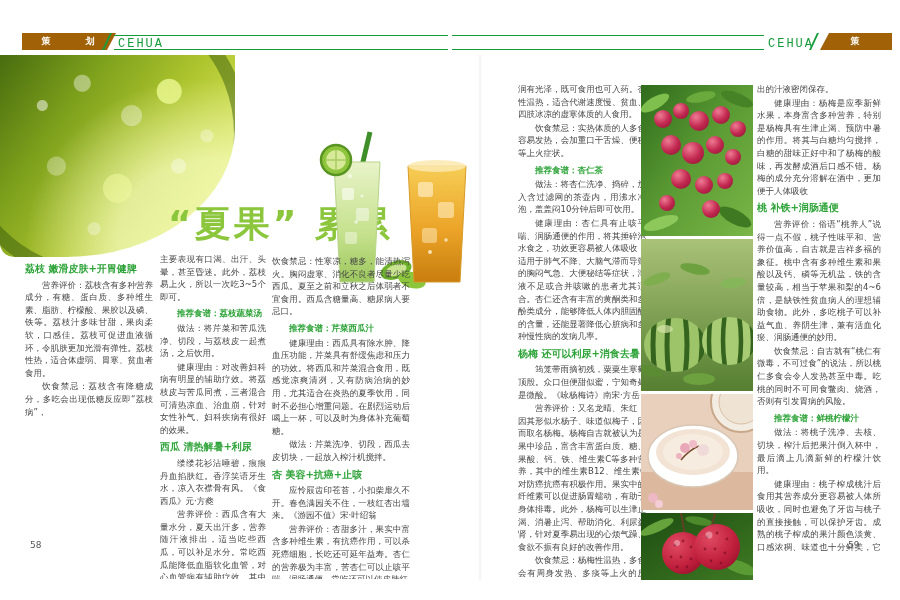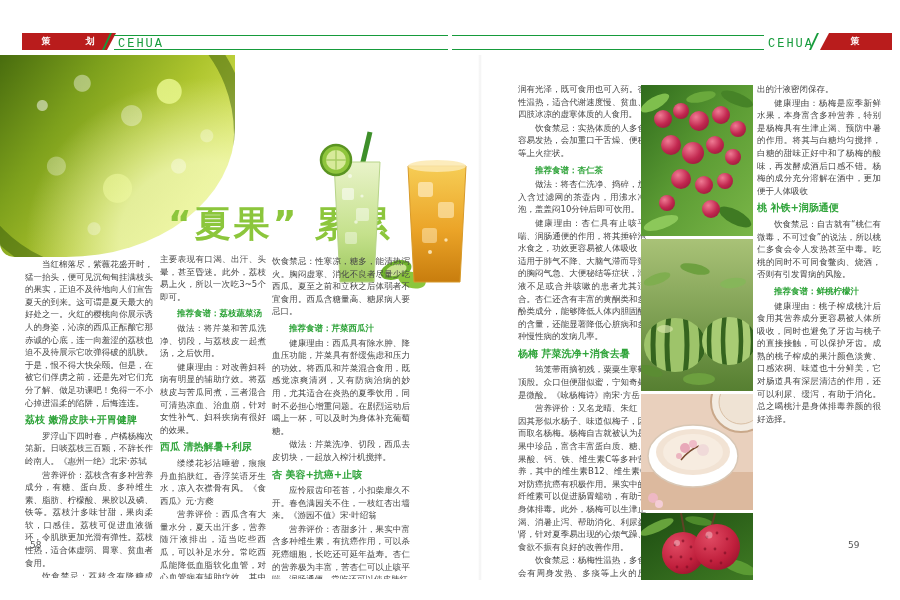--- a/index.html
+++ b/index.html
@@ -5,21 +5,21 @@
   html,body{margin:0;padding:0;}
   body{
     width:900px;height:600px;position:relative;overflow:hidden;
     background:#ffffff;
     font-family:"DejaVu Sans",sans-serif;
   }
   .abs{position:absolute;}
 
   
   .hdr-bar{
-    position:absolute;top:33px;height:17px;background:#b91c1c;color:#fff;
+    position:absolute;top:33px;height:17px;background:#a16207;color:#fff;
     font-size:9px;font-weight:bold;line-height:17px;text-align:center;
   }
   #hdr-bar-left{left:22px;width:80px;letter-spacing:16px;padding-left:14px;
     clip-path:polygon(0 0,100% 0,calc(100% - 9px) 100%,0 100%);}
   #hdr-bar-right{left:820px;width:60px;letter-spacing:14px;padding-left:12px;
     clip-path:polygon(9px 0,100% 0,100% 100%,0 100%);}
   .hdr-divider{position:absolute;top:33px;width:2px;height:17px;background:#169b3b;transform:skewX(-25deg);}
   #hdr-div-left{left:106px;}
   #hdr-div-right{left:813px;}
   .hdr-en{
@@ -149,23 +149,21 @@
     <ellipse cx="125" cy="36" rx="29" ry="6" fill="#fbe9b0" opacity="0.85"></ellipse>
     <rect x="106" y="52" width="15" height="15" rx="3" fill="#ffedc2" opacity="0.7"></rect>
     <rect x="126" y="72" width="16" height="16" rx="3" fill="#ffedc2" opacity="0.6"></rect>
     <rect x="110" y="98" width="15" height="15" rx="3" fill="#ffedc2" opacity="0.5"></rect>
     <circle cx="118" cy="122" r="2" fill="#fff3d0" opacity="0.8"></circle>
     <circle cx="134" cy="110" r="1.7" fill="#fff3d0" opacity="0.8"></circle>
   </svg>
 </div>
 
 <div class="col" id="l-col1">
-    <p class="t-p">当红棉落尽，紫薇花盛开时，猛一抬头，便可见沉甸甸挂满枝头的果实，正迫不及待地向人们宣告夏天的到来。这可谓是夏天最大的好处之一。火红的樱桃向你展示诱人的身姿，沁凉的西瓜正酝酿它那赤诚的心底，连一向羞涩的荔枝也迫不及待展示它吹弹得破的肌肤。于是，恨不得大快朵颐。但是，在被它们俘虏之前，还是先对它们充分了解、做足功课吧！免得一不小心掉进温柔的陷阱，后悔连连。</p>
     <p class="t-h">荔枝 嫩滑皮肤+开胃健脾</p>
-    <p class="t-p">罗浮山下四时春，卢橘杨梅次第新。日啖荔枝三百颗，不辞长作岭南人。《惠州一绝》北宋·苏轼</p>
     <p class="t-p">营养评价：荔枝含有多种营养成分，有糖、蛋白质、多种维生素、脂肪、柠檬酸、果胶以及磷、铁等。荔枝汁多味甘甜，果肉柔软，口感佳。荔枝可促进血液循环，令肌肤更加光滑有弹性。荔枝性热，适合体虚弱、胃寒、贫血者食用。</p>
     <p class="t-p">饮食禁忌：荔枝含有降糖成分，多吃会出现低糖反应即“荔枝病”，</p>
   </div>
 <div class="col" id="l-col2">
     <p class="t-flush">主要表现有口渴、出汗、头晕，甚至昏迷。此外，荔枝易上火，所以一次吃3~5个即可。</p>
     <p class="t-sub">推荐食谱：荔枝蔬菜汤</p>
     <p class="t-p">做法：将芹菜和苦瓜洗净、切段，与荔枝皮一起煮汤，之后饮用。</p>
     <p class="t-p">健康理由：对改善妇科病有明显的辅助疗效。将荔枝皮与苦瓜同煮，三者混合可清热凉血、治血崩，针对女性补气、妇科疾病有很好的效果。</p>
     <p class="t-h">西瓜 清热解暑+利尿</p>
     <p class="t-p">缕缕花衫沾唾碧，痕痕丹血掐肤红。香浮笑语牙生水，凉入衣襟骨有风。《食西瓜》元·方夔</p>
@@ -182,21 +180,21 @@
   </div>
 
 <div class="page-num" id="pn-left">58</div>
 
 <div class="col" id="r-col1">
     <p class="t-flush">润有光泽，既可食用也可入药。杏性温热，适合代谢速度慢、贫血、四肢冰凉的虚寒体质的人食用。</p>
     <p class="t-p">饮食禁忌：实热体质的人多食容易发热，会加重口干舌燥、便秘等上火症状。</p>
     <p class="t-sub">推荐食谱：杏仁茶</p>
     <p class="t-p">做法：将杏仁洗净、捣碎，放入含过滤网的茶壶内，用沸水冲泡，盖盖闷10分钟后即可饮用。</p>
     <p class="t-p">健康理由：杏仁具有止咳平喘、润肠通便的作用，将其捶碎泡水食之，功效更容易被人体吸收，适用于肺气不降、大脑气滞而导致的胸闷气急、大便秘结等症状，津液不足或合并咳嗽的患者尤其适合。杏仁还含有丰富的黄酮类和多酚类成分，能够降低人体内胆固醇的含量，还能显著降低心脏病和多种慢性病的发病几率。</p>
-    <p class="t-h">杨梅 芹菜洗净+消食去暑</p>
+    <p class="t-h">杨梅 还可以利尿+消食去暑</p>
     <p class="t-p">筠笼带雨摘初残，粟粟生寒鹤顶殷。众口但便甜似蜜，宁知奇处是微酸。《咏杨梅诗》南宋·方岳</p>
     <p class="t-p">营养评价：又名龙晴、朱红，因其形似水杨子、味道似梅子，因而取名杨梅。杨梅自古就被认为是果中珍品，富含丰富蛋白质、糖、果酸、钙、铁、维生素C等多种营养，其中的维生素B12、维生素C对防癌抗癌有积极作用。果实中的纤维素可以促进肠胃蠕动，有助于身体排毒。此外，杨梅可以生津止渴、消暑止泻、帮助消化、利尿益肾，针对夏季易出现的心烦气躁、食欲不振有良好的改善作用。</p>
     <p class="t-p">饮食禁忌：杨梅性温热，多食会有周身发热、多痰等上火的反应。另外，杨梅中的果酸会腐蚀牙齿，因此吃后应及时刷牙。</p>
   </div>
 
 <div class="abs photo" id="ph-lychee">
   <svg width="112" height="151" viewBox="0 0 112 151" xmlns="http://www.w3.org/2000/svg">
     <defs>
       <linearGradient id="glf" x1="0" y1="0" x2="1" y2="1">
         <stop offset="0" stop-color="#2f6b1c"></stop>
@@ -332,18 +330,20 @@
     </g>
     <circle cx="36" cy="30" r="3" fill="#ffffff" opacity="0.35"></circle>
     <circle cx="68" cy="22" r="3.5" fill="#ffffff" opacity="0.35"></circle>
   </svg>
 </div>
 
 <div class="col" id="r-col2">
     <p class="t-flush">出的汁液密闭保存。</p>
     <p class="t-p">健康理由：杨梅是应季新鲜水果，本身富含多种营养，特别是杨梅具有生津止渴、预防中暑的作用。将其与白糖均匀搅拌，白糖的甜味正好中和了杨梅的酸味，再发酵成酒后口感不错。杨梅的成分充分溶解在酒中，更加便于人体吸收</p>
     <p class="t-h">桃 补铁+润肠通便</p>
+    <p class="t-p">营养评价：俗语“桃养人”说得一点不假，桃子性味平和、营养价值高，自古就是吉祥多福的象征。桃中含有多种维生素和果酸以及钙、磷等无机盐，铁的含量较高，相当于苹果和梨的4~6倍，是缺铁性贫血病人的理想辅助食物。此外，多吃桃子可以补益气血、养阴生津，兼有活血化瘀、润肠通便的妙用。</p>
     <p class="t-p">饮食禁忌：自古就有“桃仁有微毒，不可过食”的说法，所以桃仁多食会令人发热甚至中毒。吃桃的同时不可同食鳖肉、烧酒，否则有引发胃病的风险。</p>
     <p class="t-sub">推荐食谱：鲜桃柠檬汁</p>
+    <p class="t-p">做法：将桃子洗净、去核、切块，榨汁后把果汁倒入杯中，最后滴上几滴新鲜的柠檬汁饮用。</p>
     <p class="t-p">健康理由：桃子榨成桃汁后食用其营养成分更容易被人体所吸收，同时也避免了牙齿与桃子的直接接触，可以保护牙齿。成熟的桃子榨成的果汁颜色淡黄、口感浓稠、味道也十分鲜美，它对肠道具有深层清洁的作用，还可以利尿、缓泻，有助于消化。总之喝桃汁是身体排毒养颜的很好选择。</p>
   </div>
 
 <div class="page-num" id="pn-right">59</div>
 
 </body></html>

